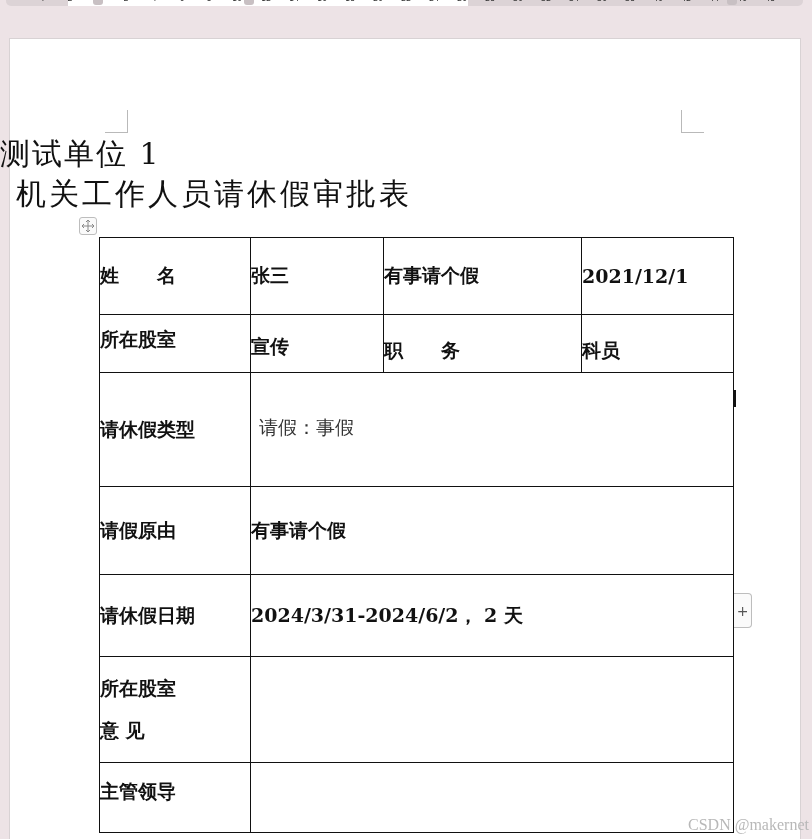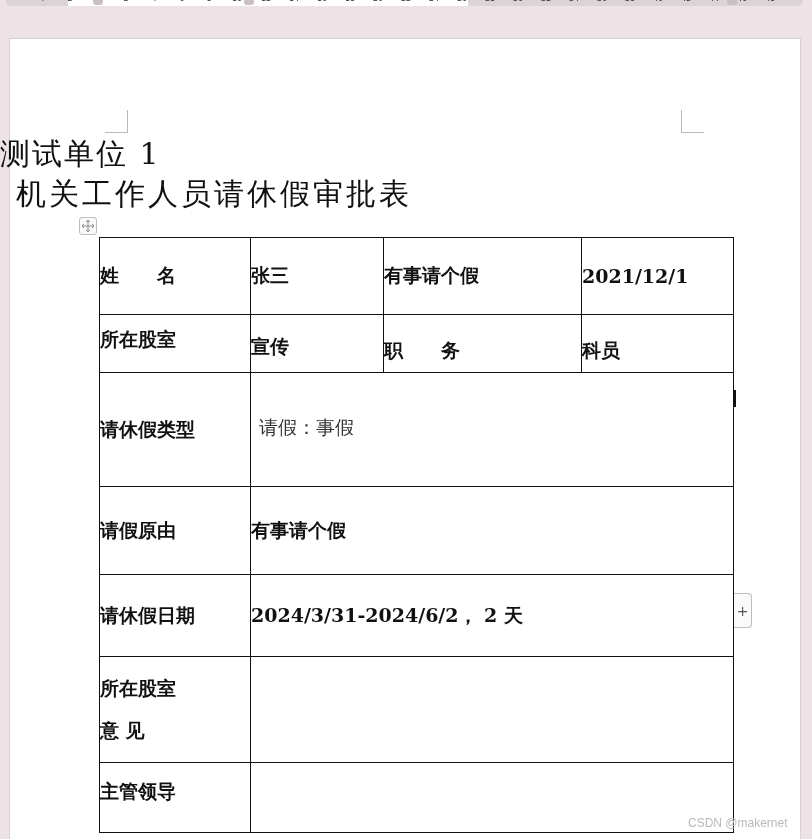--- a/index.html
+++ b/index.html
@@ -25,21 +25,21 @@
   .r1 td { padding-top:20px; }
   .r2 { height:58px; }
   .r3 { height:114px;font-family:Liberation Mono, monospace; }
   .r4 { height:88px; }
   .r5 { height:82px; }
   .r6 { height:106px; }
   .r7 { height:70px; }
   .type-val { text-align:left; font-weight:normal !important; vertical-align:top !important; padding:42px 0 0 8px !important; color:#333 !important; }
   .cursor-bar { position:absolute; left:734px; top:390px; width:2px; height:17px; background:#111; }
   .add-row { position:absolute; left:734px; top:593px; width:18px; height:35px; border:1px solid #bdbdbd; border-left:none; border-radius:0 4px 4px 0; background:#fafafa; color:#555; font-size:14px; font-family:"DejaVu Sans",sans-serif; text-align:center; line-height:34px; box-sizing:border-box; }
-  .watermark { position:absolute; left:688px; top:816px; font-size:12px; color:#b8b8b8; font-family:Liberation Sans, sans-serif; }
+  .watermark { position:absolute; left:688px; top:816px; font-size:16px; color:#b8b8b8; font-family:Liberation Serif, serif; }
   .scroll-strip { position:absolute; left:802px; top:38px; width:10px; height:801px; background:#ede3e6; }
 </style>
 </head>
 <body>
 
 <div class="ruler">
   <div class="ruler-track"></div>
   <div class="ruler-white"></div>
   <span class="ruler-tick" style="left:42px">4</span>
   <span class="ruler-tick" style="left:70px;">2</span>

